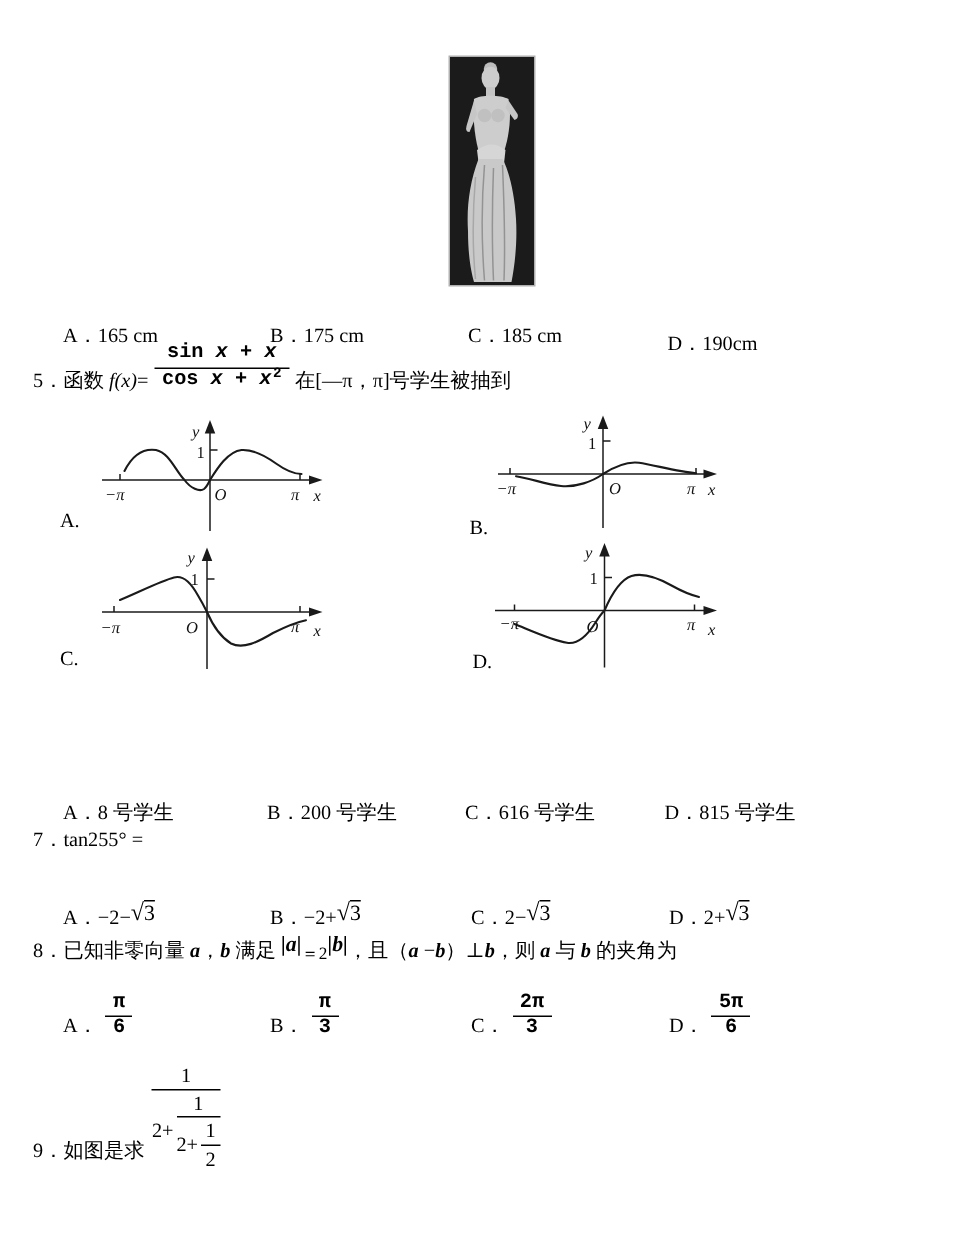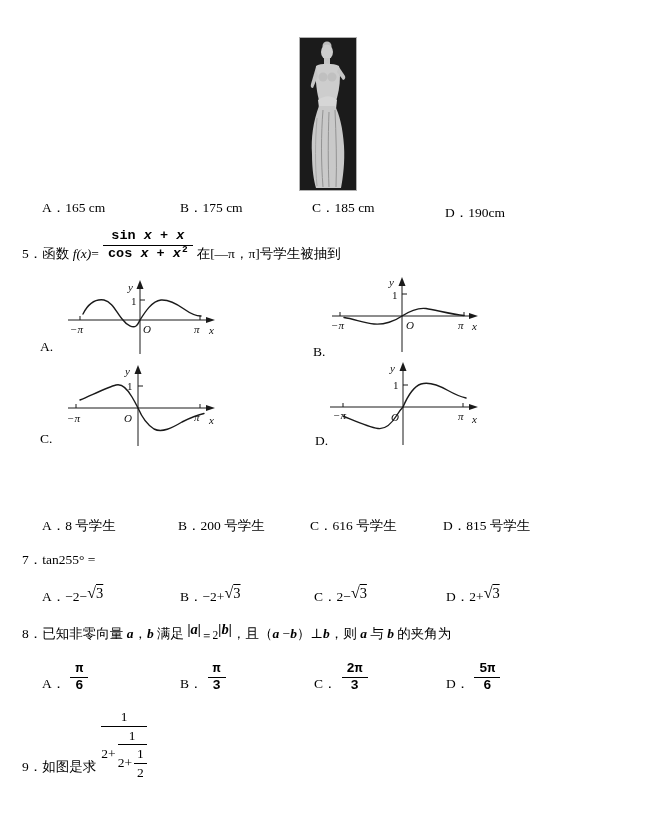--- a/index.html
+++ b/index.html
@@ -1,20 +1,20 @@
 <!DOCTYPE html>
 <html><head>
 <meta charset="utf-8">
 <style>
   html,body {margin:0; padding:0; background:#fff;}
   .page {position:relative; width:650px; height:835px; background:#ffffff;
          font-family:"Liberation Serif","DejaVu Serif",serif; color:#000;
          font-size:13.5px; overflow:hidden;}
   .abs {position:absolute;}
-  .opt {white-space:nowrap;}
+  .opt {white-space:nowrap;margin-top:16px;}
   
   .statue svg {border:1px solid #b0b0b0; display:block;}
   
   .i  {font-style:italic;}
   .v  {font-weight:bold; font-style:italic;}
   .sup{font-size:9.5px; position:relative; top:-5px; margin-left:1px;}
   .r  {font-size:16px; position:relative; top:-3.5px;}
   .rn {font-size:14.5px; position:relative; top:-3.5px; text-decoration:overline;}
   .f1 {font-weight:bold; font-style:italic; position:relative; top:-4px; font-size:14.5px;}
   .low{font-size:11.5px; position:relative; top:1px;}

